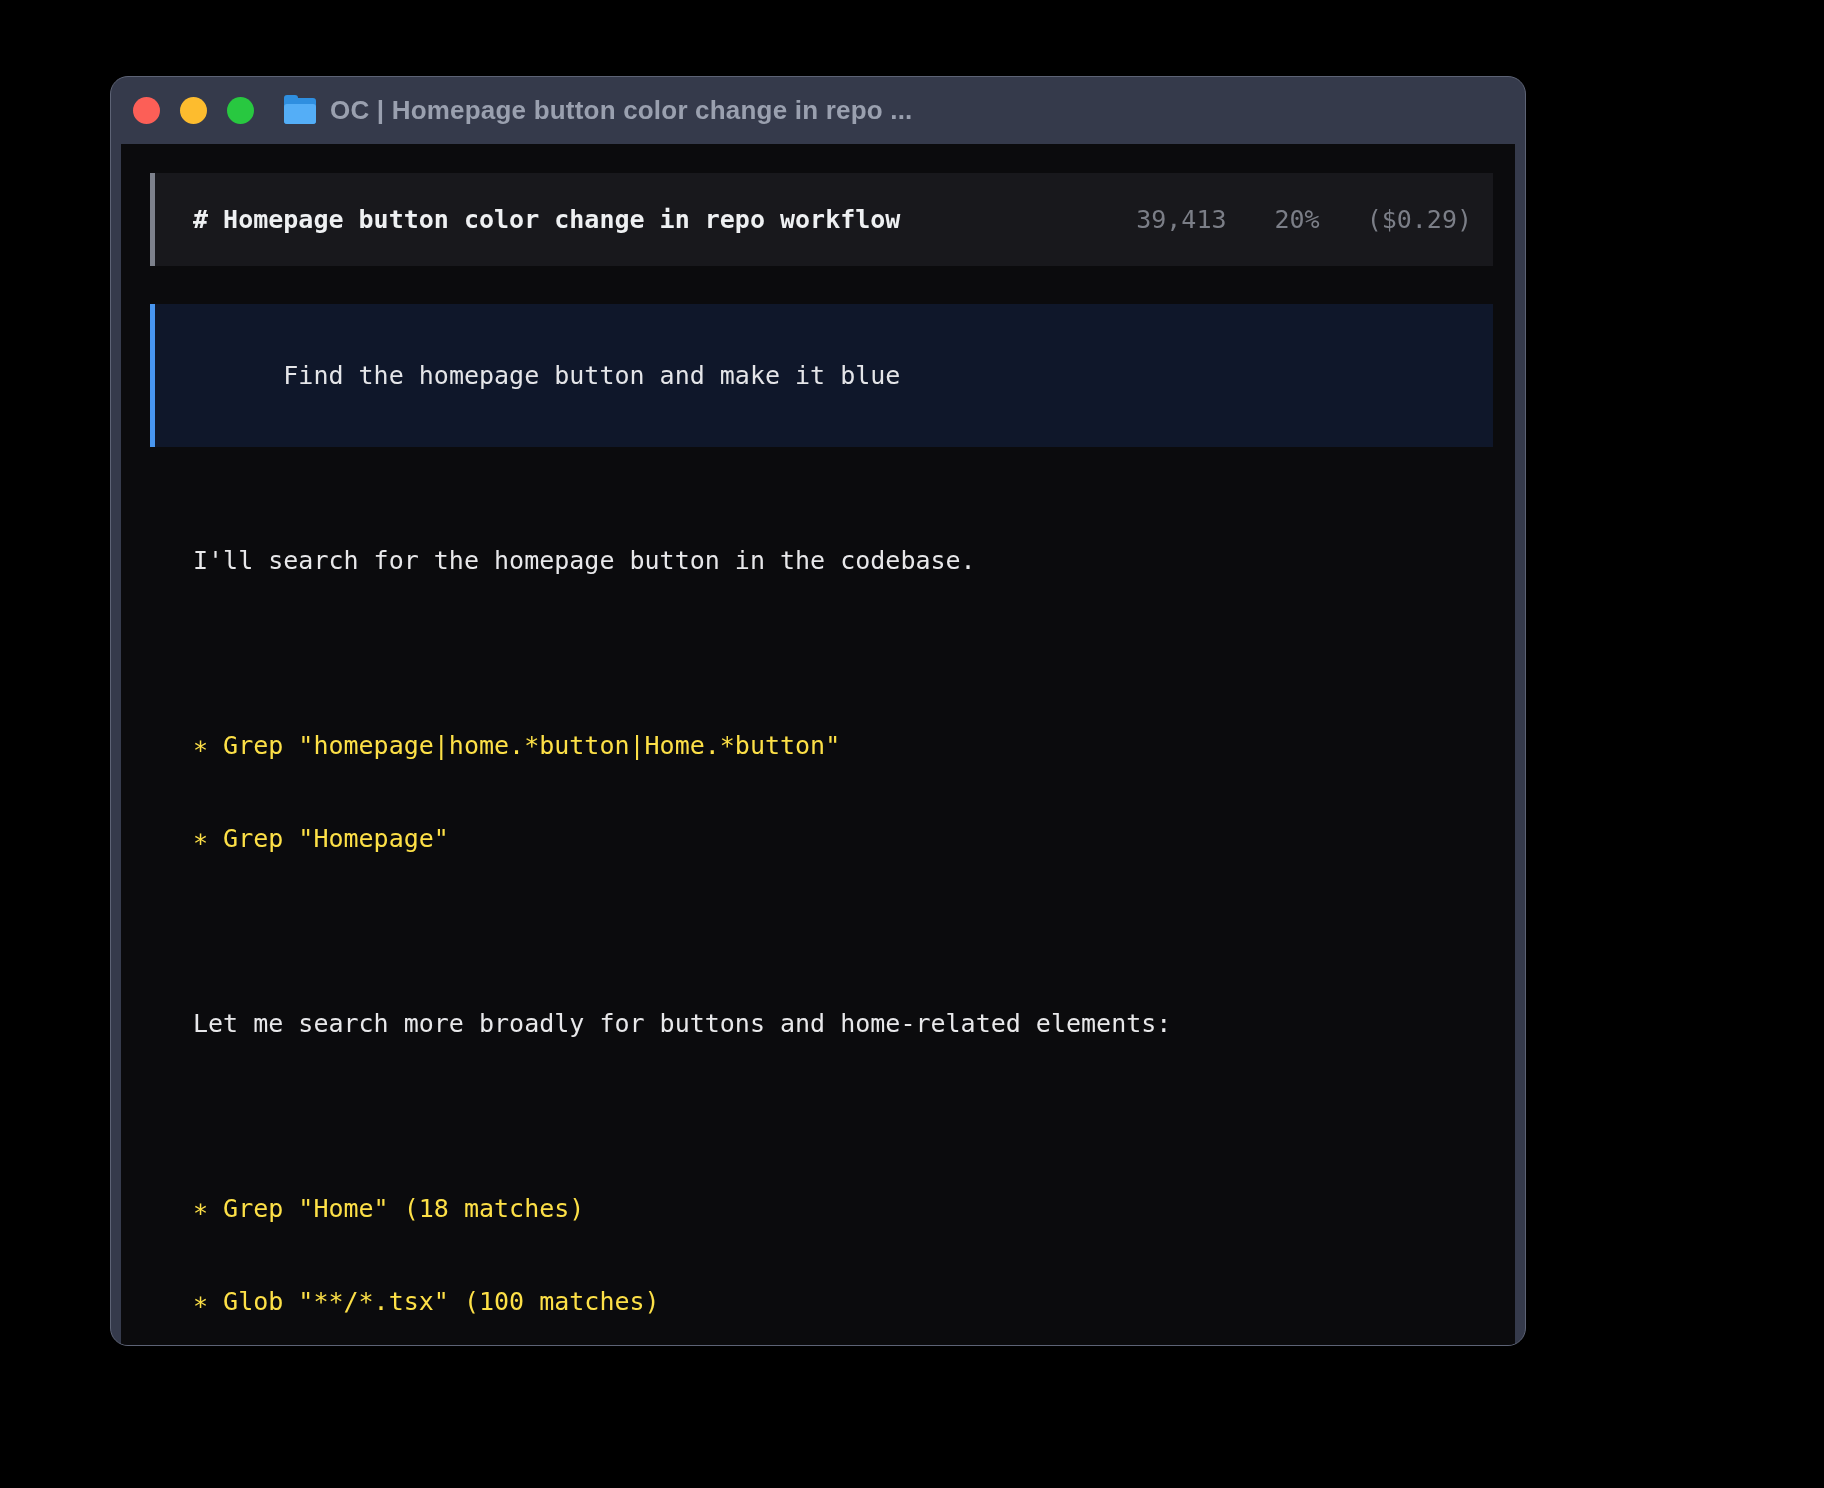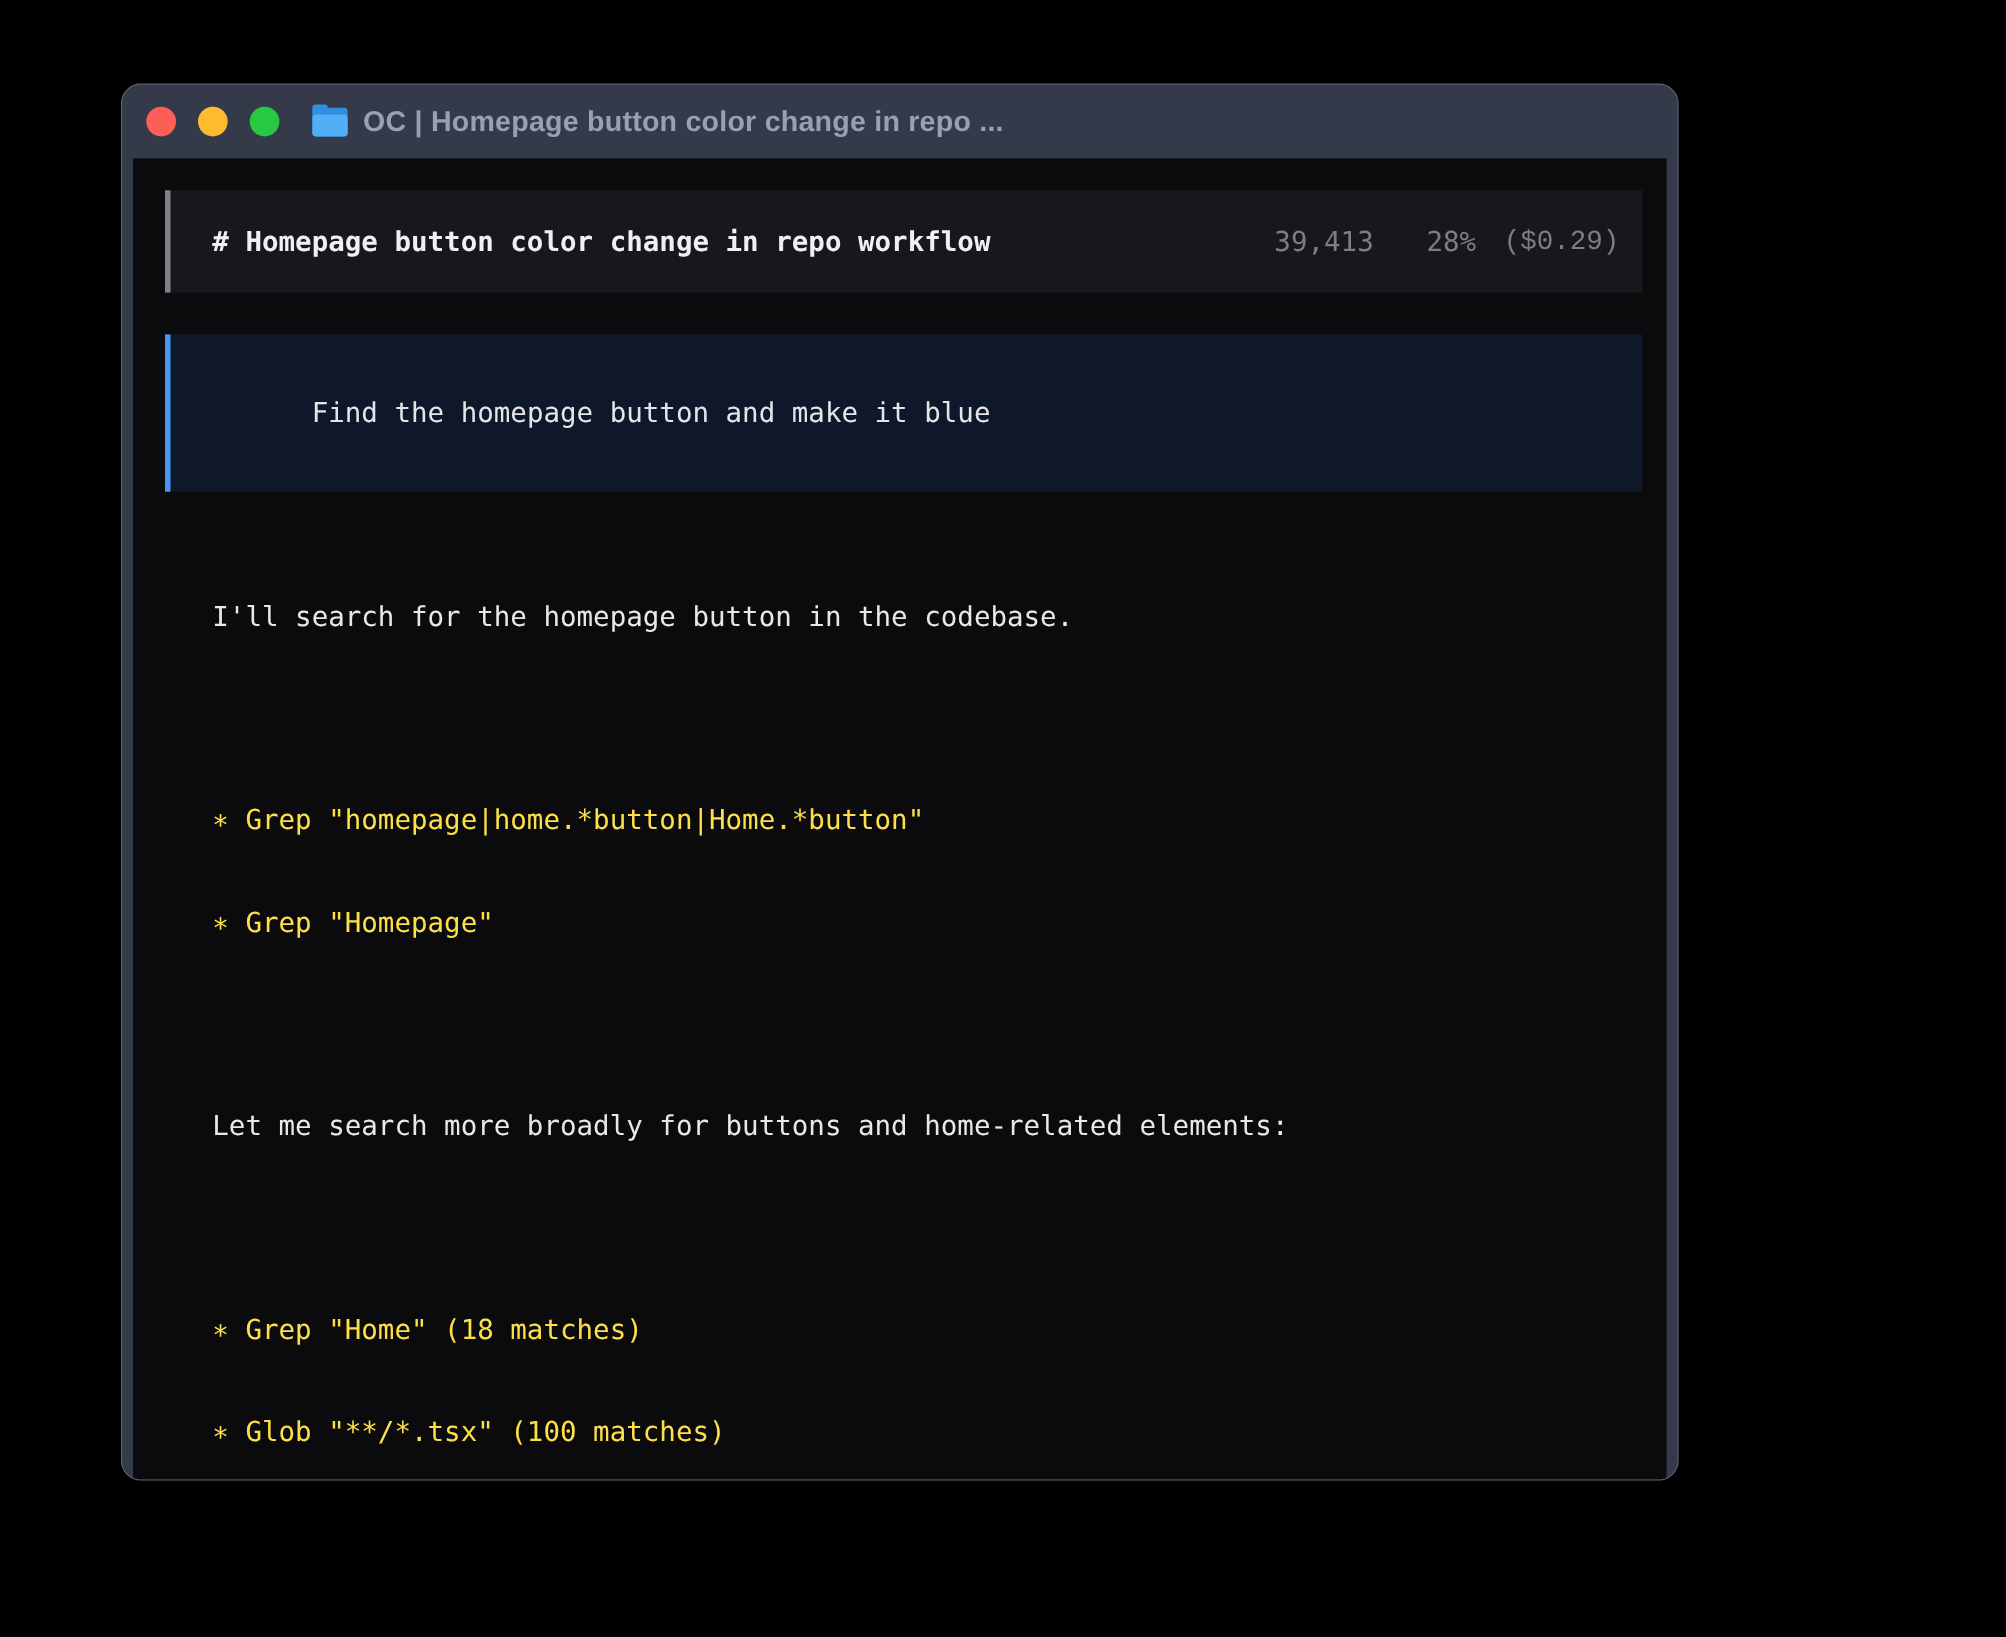--- a/index.html
+++ b/index.html
@@ -62,21 +62,21 @@
   .session-header {
     margin-top:29px;
     background:#18181c;
     border-left:5px solid #7d818c;
     padding:31px 21px 31px 38px;
     display:flex; justify-content:space-between; align-items:center;
   }
   .session-title { font-weight:700; color:#eef0f2; white-space:pre; }
   .session-stats { color:#7b7e87; display:flex; white-space:pre;gap:18px; }
   .session-stats .stat-ctx  { margin-left:30px; }
-  .session-stats .stat-cost { margin-left:7px;font-family:Liberation Mono, monospace; }
+  .session-stats .stat-cost { margin-left:29px; }
 
   .user-msg {
     margin-top:38px;
     background:#0f172a;
     border-left:5px solid #4896f0;
     padding:25px 21px 25px 38px;
     color:#e4e5e8;
     white-space:pre;
   }
 
@@ -102,21 +102,21 @@
     </span>
     <span class="title-text">OC | Homepage button color change in repo ...</span>
   </div>
 
   <div class="terminal">
 
     <div class="session-header">
       <span class="session-title"># Homepage button color change in repo workflow</span>
       <span class="session-stats">
         <span class="stat-tokens">39,413</span>
-        <span class="stat-ctx">28%</span>
+        <span class="stat-ctx">20%</span>
         <span class="stat-cost">($0.29)</span>
       </span>
     </div>
 
     <div class="user-msg">
       <span>Find the homepage button and make it blue</span>
     </div>
 
     <div class="transcript">
       <div class="t-block text">

